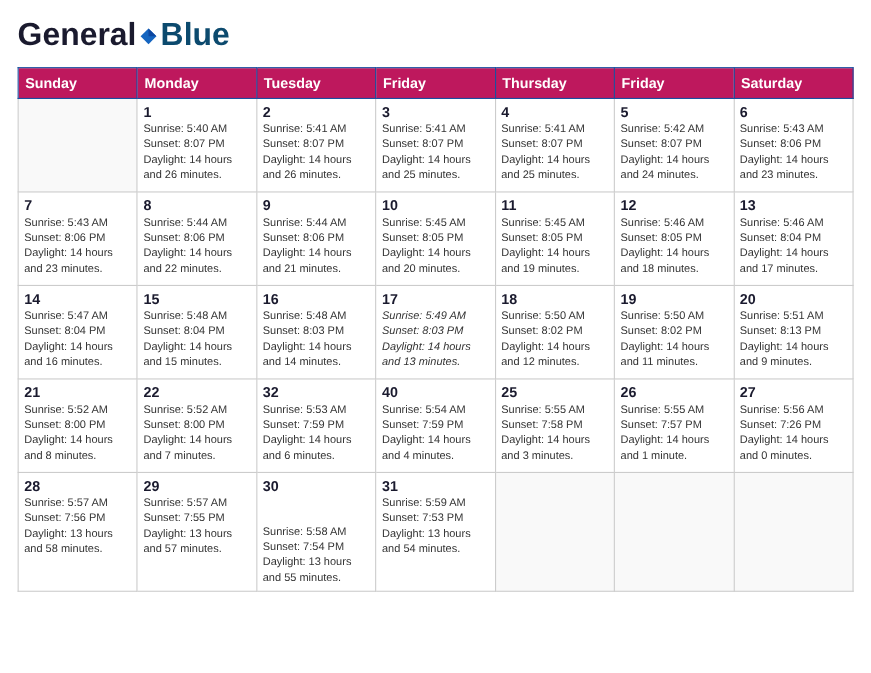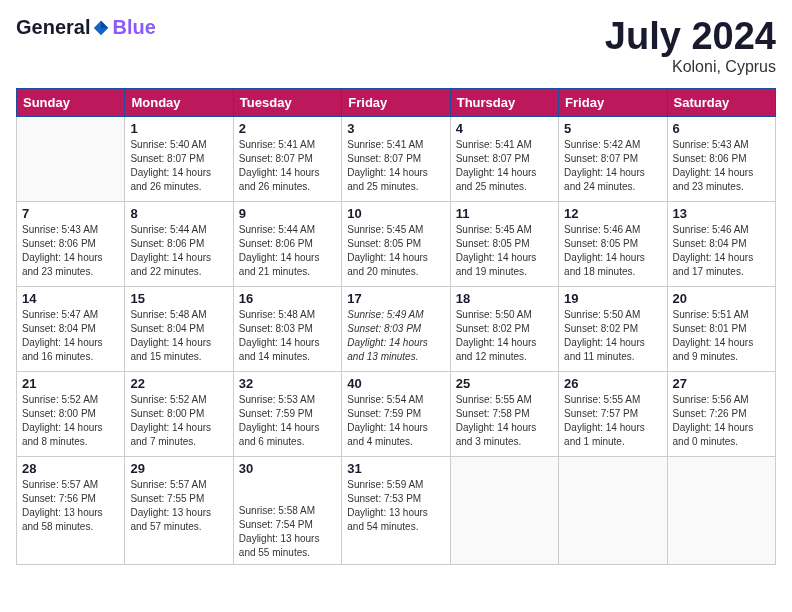--- a/index.html
+++ b/index.html
@@ -17,26 +17,26 @@
       margin-bottom: 12px;
     }
     .logo {
       display: flex;
       flex-direction: column;
       align-items: flex-start;
     }
     .logo-text {
       display: flex;
       align-items: center;
-      font-size: 20px;
+      font-size: 29px;
       font-weight: bold;
       color: #1a1a2e;
     }
     .logo-general { color: #1a1a2e; }
-    .logo-blue { color: #8b5cf6; }
+    .logo-blue { color: #0c4a6e; }
     .logo-icon {
       width: 18px;
       height: 18px;
       margin: 0 2px;
     }
     .title-block {
       text-align: right;
     }
     .main-title {
       font-size: 38px;
@@ -98,24 +98,20 @@
   <div class="logo">
     <div class="logo-text">
       <span class="logo-general">General</span>
       <svg class="logo-icon" viewBox="0 0 20 20">
         <polygon points="10,2 18,10 10,18 2,10" fill="#1565c0"></polygon>
         <polygon points="10,2 18,10 10,10" fill="#0d47a1"></polygon>
       </svg>
       <span class="logo-blue">Blue</span>
     </div>
   </div>
-  <div class="title-block">
-    <div class="main-title">July 2024</div>
-    <div class="subtitle">Koloni, Cyprus</div>
-  </div>
 </div>
 
 <table class="calendar">
   <thead>
     <tr>
     <th>Sunday</th>
         <th>Monday</th>
         <th>Tuesday</th>
         <th>Friday</th>
         <th>Thursday</th>
@@ -259,21 +255,21 @@
         <td>
           <span class="day-num">19</span>
           <div class="day-detail" style="white-space: pre-line;">Sunrise: 5:50 AM
 Sunset: 8:02 PM
 Daylight: 14 hours
 and 11 minutes.</div>
         </td>
         <td>
           <span class="day-num">20</span>
           <div class="day-detail" style="white-space: pre-line;">Sunrise: 5:51 AM
-Sunset: 8:01 PM
+Sunset: 8:13 PM
 Daylight: 14 hours
 and 9 minutes.</div>
         </td>
       </tr>
       <tr class="week-row">
         <td>
           <span class="day-num">21</span>
           <div class="day-detail" style="white-space: pre-line;">Sunrise: 5:52 AM
 Sunset: 8:00 PM
 Daylight: 14 hours

